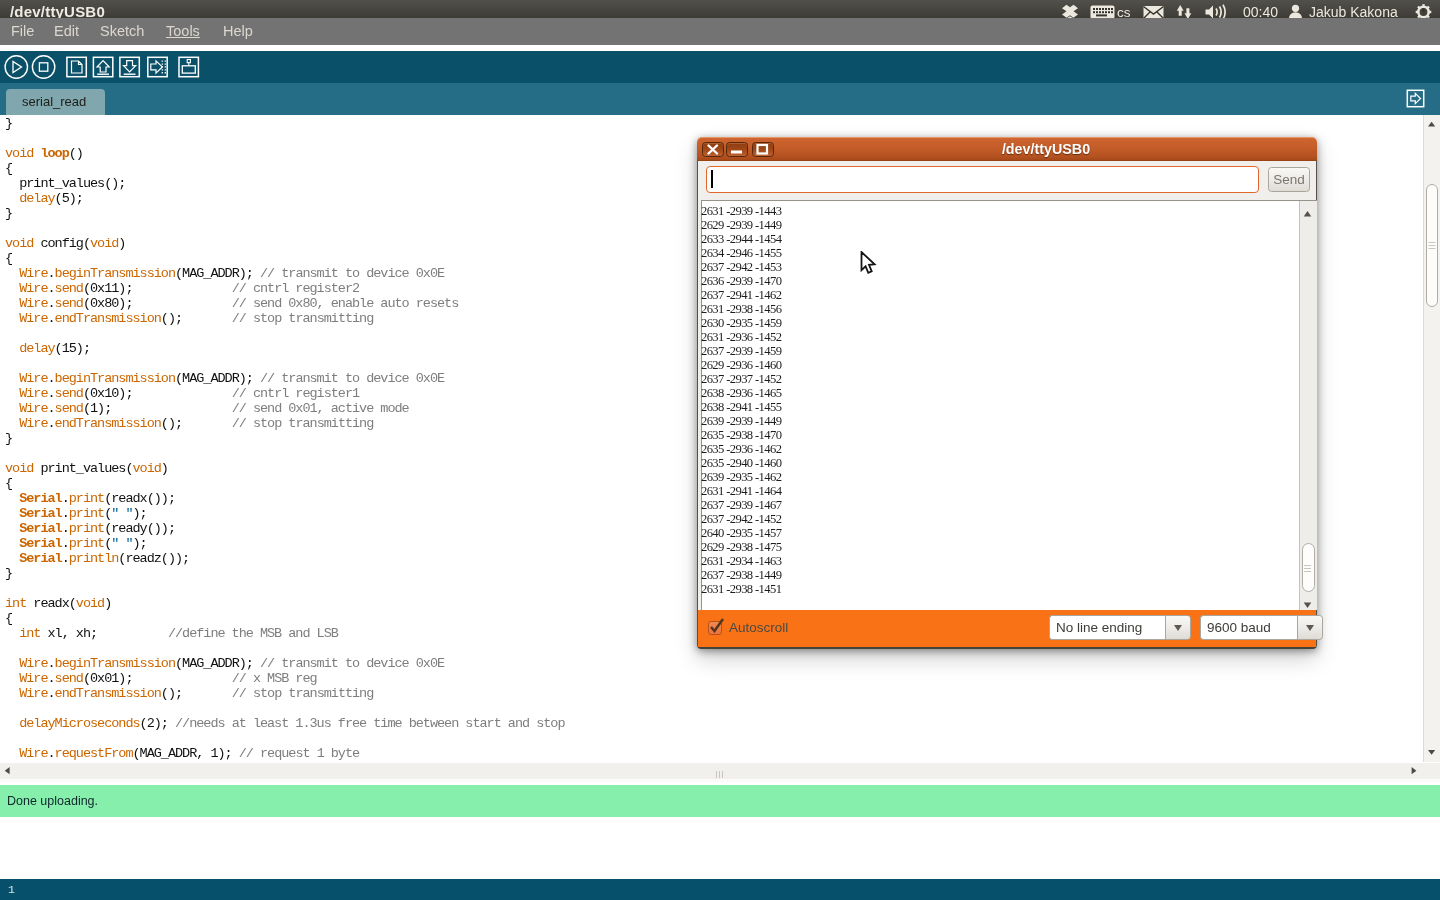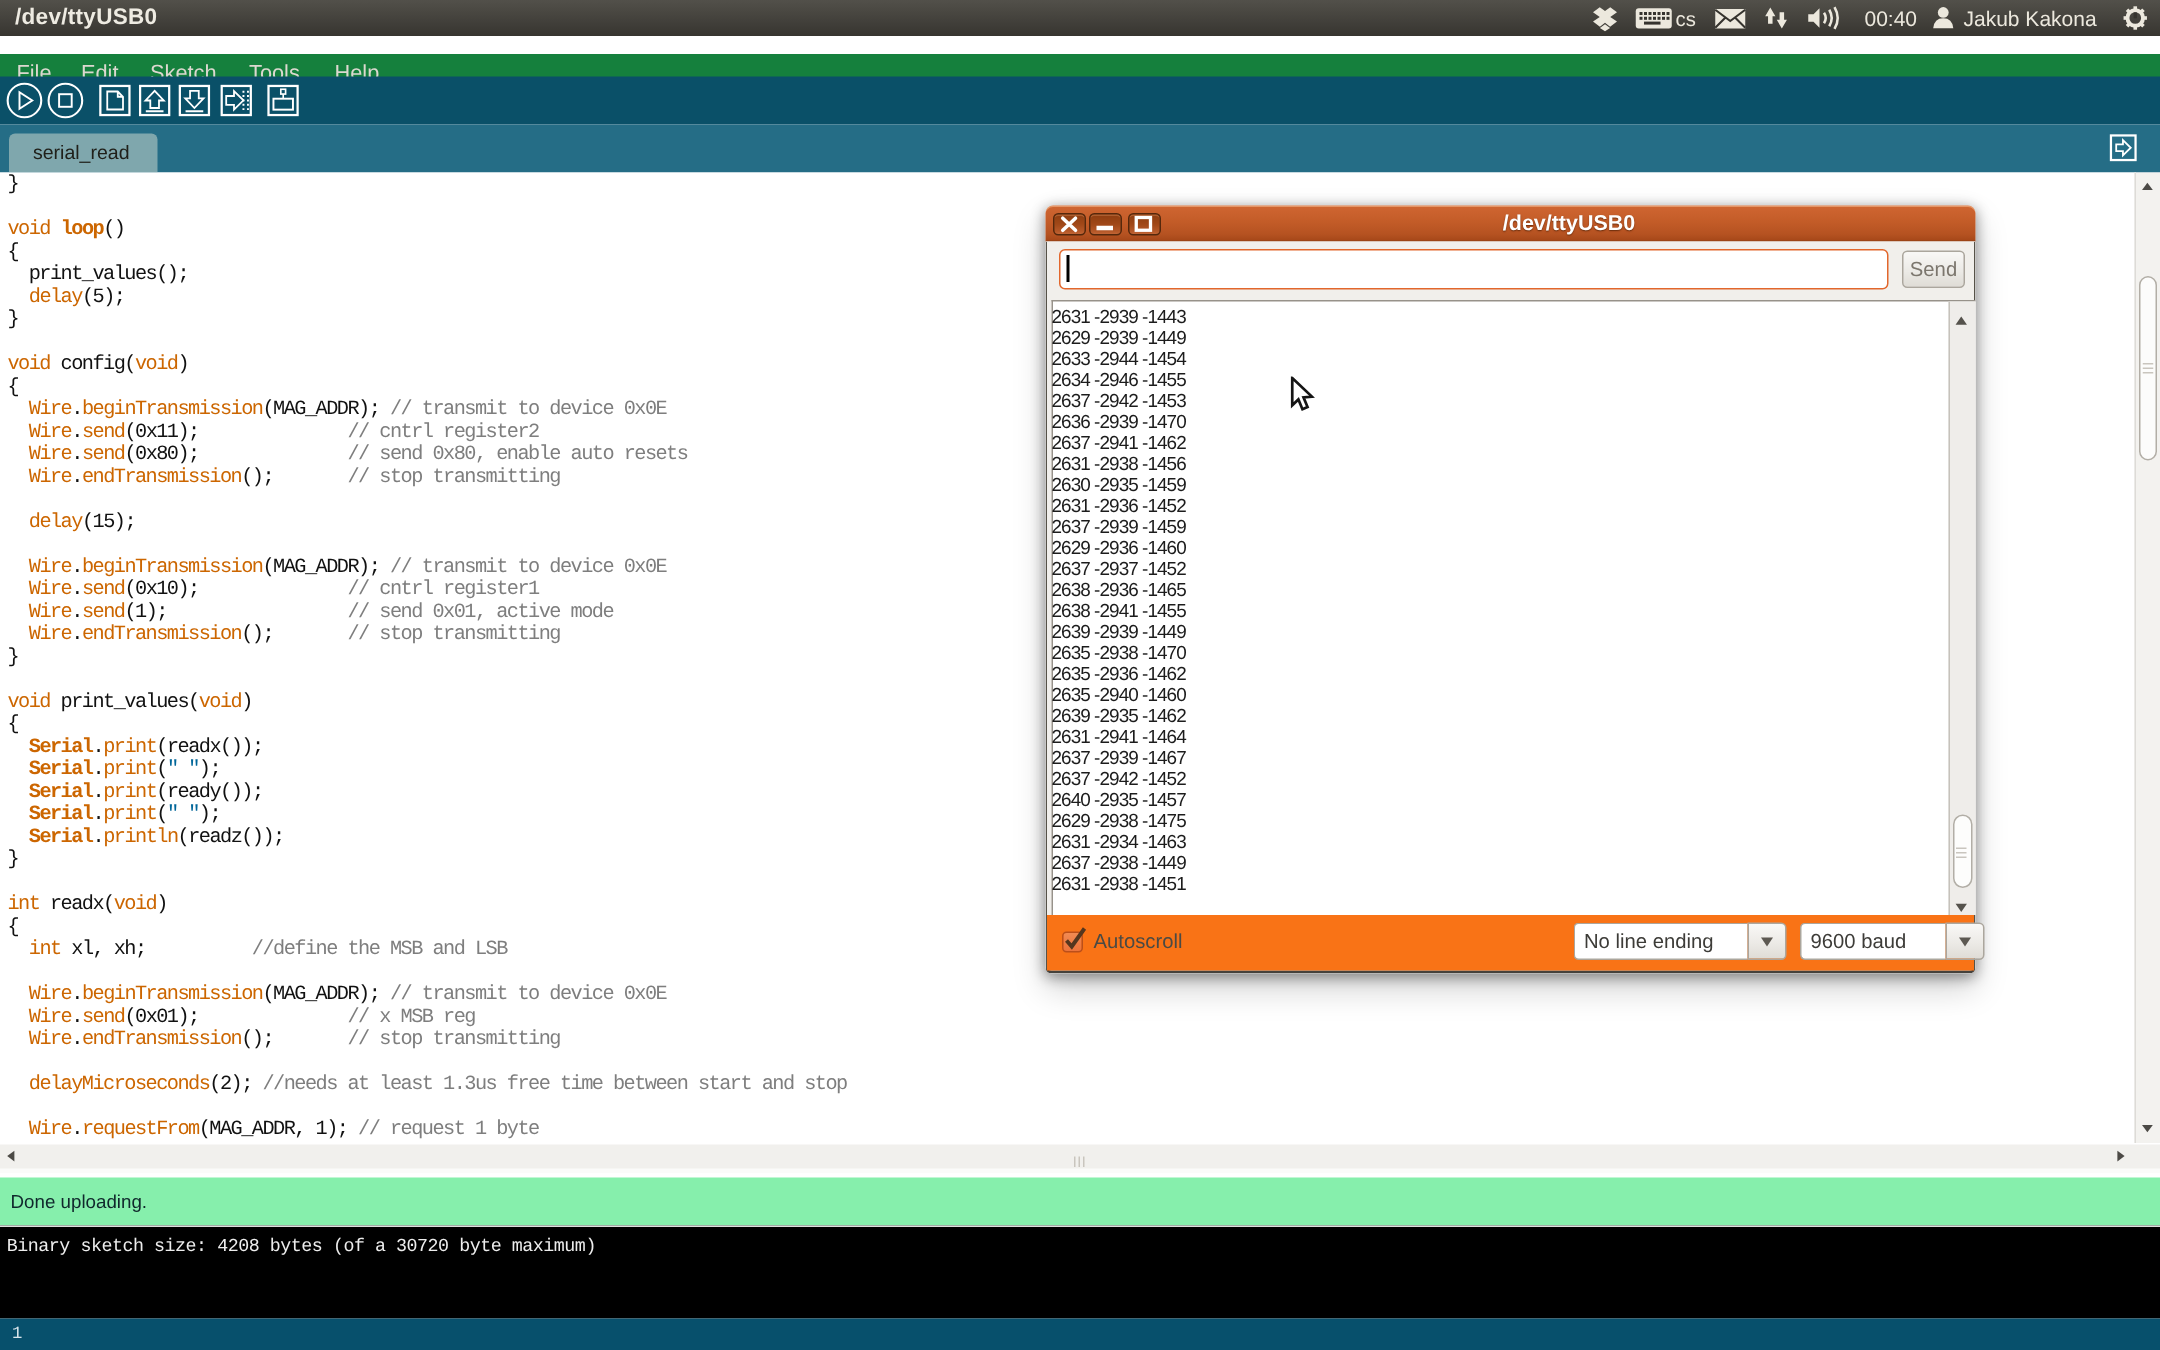--- a/index.html
+++ b/index.html
@@ -7,21 +7,21 @@
   font-family:"Liberation Sans", sans-serif; }
 #screen { position:relative; width:1288px; height:900px; }
 .abs { position:absolute; }
 
 
 #titlebar { left:0; top:0; width:1440px; height:24px;
   background:linear-gradient(180deg,#52504a 0%,#4a4842 30%,#3f3d38 70%,#37352f 100%);
 }
 #titlebar .wt { position:absolute; left:10px; top:3px; font-size:15px; font-weight:bold;
   color:#eeebe2; letter-spacing:0.2px; }
-#menubar { left:0; top:36px; width:1440px; height:27px; background:#15803d; }
+#menubar { left:0; top:18px; width:1440px; height:27px; background:#737373; }
 .menu { position:absolute; top:5px; font-size:14.5px; color:#dcd8d0; }
 
 
 #toolbar { left:0; top:51px; width:1440px; height:32px; background:#0a5068; }
 #tabbar { left:0; top:83px; width:1440px; height:32px; background:#256d86; }
 #tab { position:absolute; left:6px; top:6px; width:99px; height:26px;
   background:#7fa7ad; border-radius:4px 4px 0 0; }
 #tab span { position:absolute; left:16px; top:5px; font-size:13px; color:#20201a; }
 
 
@@ -70,21 +70,21 @@
   background:#f1efeb; border-left:1px solid #565248; border-right:1px solid #565248;
   border-bottom:2px solid #45423c; border-radius:0 0 4px 4px; }
 #sentry { position:absolute; left:8px; top:5px; width:553px; height:26.5px;
   background:#fff; border:1.5px solid #e2672c; border-radius:4px; }
 #sendbtn { position:absolute; left:570px; top:5.5px; width:42px; height:25.5px;
   background:linear-gradient(180deg,#f9f8f6 0%,#eceae6 55%,#dfdcd6 100%);
   border:1px solid #aba69d; border-radius:3.5px;
   font-size:13.5px; color:#7c766d; text-align:center; line-height:23px; }
 #sout { position:absolute; left:2.5px; top:38.5px; width:616px; height:410px;
   background:#fff; border-top:1px solid #97928a; border-left:1px solid #97928a; }
-#sout pre { position:absolute; left:-0.5px; top:3.7px; font-family:Liberation Sans, sans-serif;
+#sout pre { position:absolute; left:-0.5px; top:3.7px; font-family:Liberation Serif, serif;
   font-size:12.6px; letter-spacing:-0.62px; line-height:14px; color:#1c1c1c; }
 #sscroll { position:absolute; left:597px; top:0px; width:18px; height:409px;
   background:#efedea; border-left:1px solid #c6c2bb; }
 #sthumb { position:absolute; left:600px; top:342.5px; width:13px; height:49px;
   background:#fdfdfc; border:1px solid #b2aea6; border-radius:6.5px; }
 #sbottom { position:absolute; left:0; top:449px; width:618px; height:37px; background:#f97316; }
 #chk { position:absolute; left:10px; top:11px; width:13.5px; height:13.5px;
   background:linear-gradient(180deg,#f18a52 0%,#ec733a 100%); border:1.5px solid #bb4f1a;
   border-radius:3px; }
 #chklabel { position:absolute; left:31px; top:10px; font-size:13.5px; color:#4a4a44; }
@@ -277,23 +277,20 @@
 
     <path d="M4.8 770.7 L9.6 767.1 L9.6 774.3 Z" fill="#4c4a46"></path>
     <path d="M1416.4 770.7 L1411.6 767.1 L1411.6 774.3 Z" fill="#4c4a46"></path>
 
     <g stroke="#c9c5be" stroke-width="1">
       <path d="M716.5 771 L716.5 778 M719.5 771 L719.5 778 M722.5 771 L722.5 778"></path>
     </g>
   </svg>
   <div id="status" class="abs">
       <span>Done uploading.</span>
-    </div>
-  <div id="console" class="abs">
-      <pre>Binary sketch size: 4208 bytes (of a 30720 byte maximum)</pre>
     </div>
   <div id="footer" class="abs">
       <span>1</span>
     </div>
 
   <div id="win" class="abs">
     <div id="wtitle">
       <div class="wbtn" style="left:5px;"></div>
       <div class="wbtn" style="left:29px;"></div>
       <div class="wbtn" style="left:55px;"></div>

